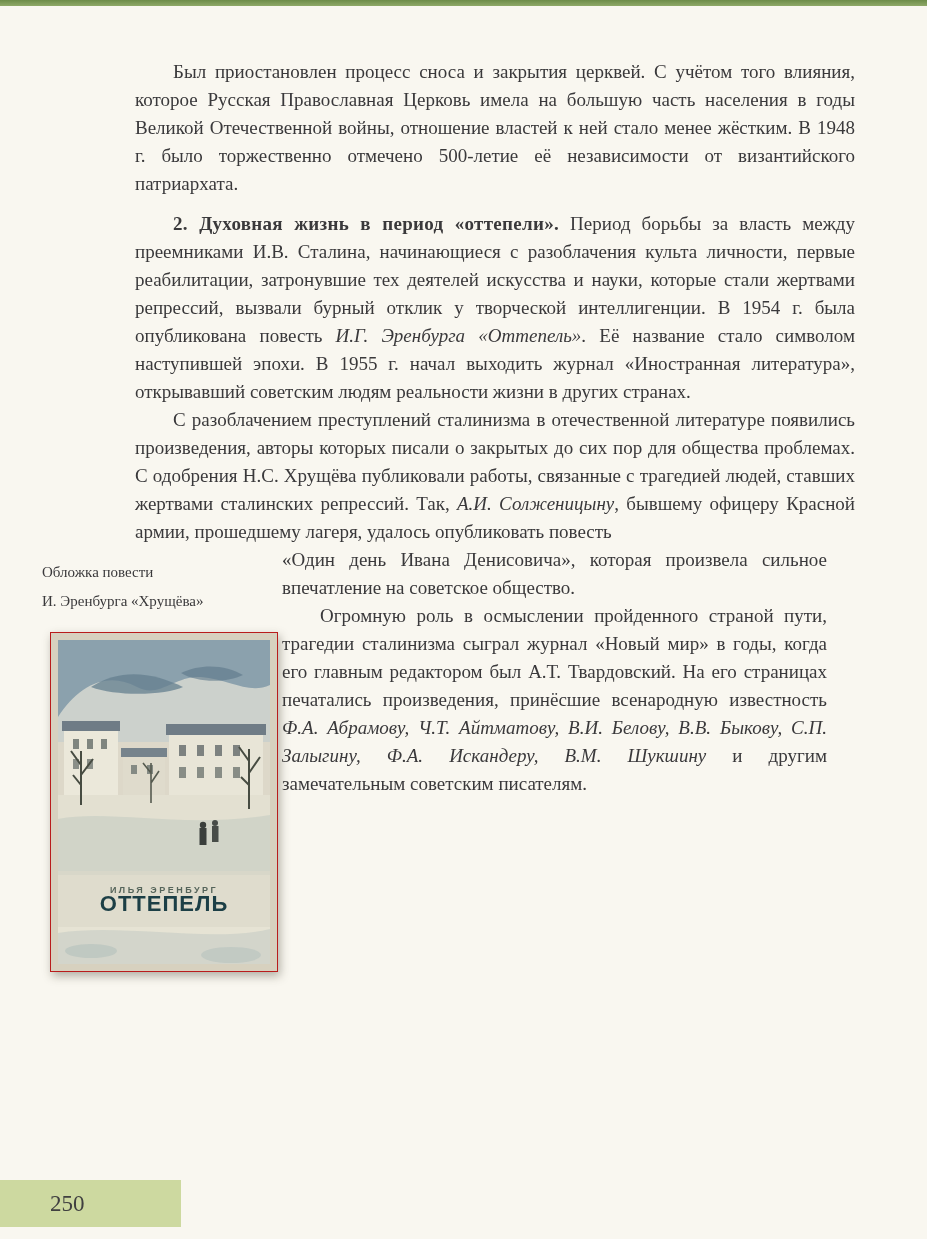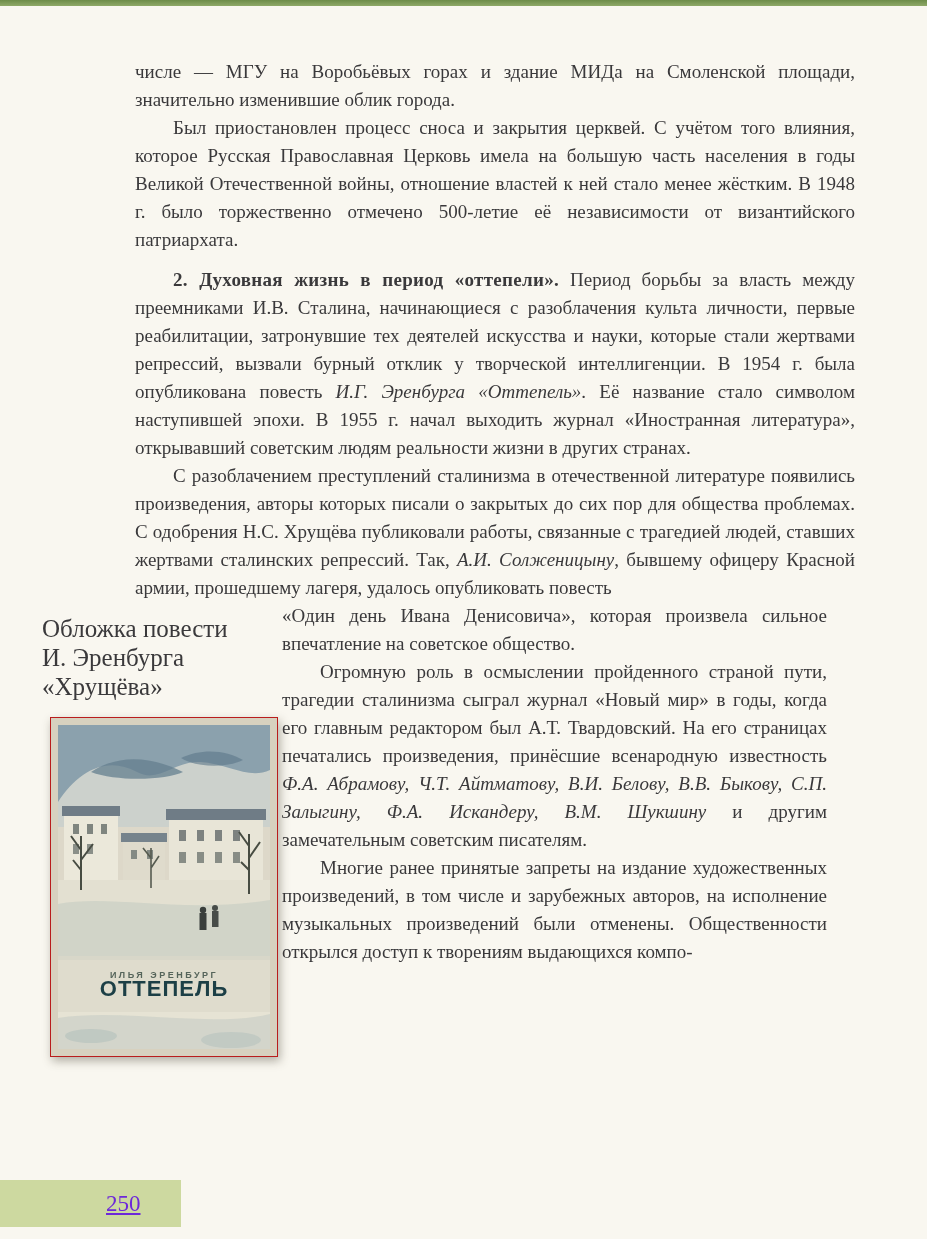--- a/index.html
+++ b/index.html
@@ -47,21 +47,21 @@
   .left-col {
     flex: 0 0 240px;
     width: 240px;
     padding-top: 12px;
   }
   .right-col {
     width: 545px;
     text-align: justify;
   }
   .caption {
-    font-size: 25px;
+    font-size: 15px;
     line-height: 29px;
     text-align: left;
   }
   .cover {
     position: relative;
     width: 226px;
     height: 338px;
     margin-top: 16px;
     margin-left: 8px;
     background: #fca5a5;
@@ -95,36 +95,34 @@
     position: absolute;
     left: 0;
     top: 1180px;
     width: 181px;
     height: 47px;
     background: #cdd9a0;
     display: flex;
     align-items: center;
   }
   .page-tab span {
-    padding-left: 106px;
+    padding-left: 50px;
     font-size: 23px;
-    color: #6d28d9;
-    text-decoration: underline;
+    color: #404040;
   }
 </style>
 </head>
 <body>
 
 <div class="page">
 
   <div class="top-edge"></div>
 
   <div class="text-area">
 
-    <p class="no-indent">числе — МГУ на Воробьёвых горах и здание МИДа на Смоленской площади, значительно изменившие облик города.</p>
 
     <p>Был приостановлен процесс сноса и закрытия церквей. С учётом того влияния, которое Русская Православная Церковь имела на большую часть населения в годы Великой Отечественной войны, отношение властей к ней стало менее жёстким. В 1948 г. было торжественно отмечено 500-летие её независимости от византийского патриархата.</p>
 
     <p class="section-start"><b>2. Духовная жизнь в период «оттепели».</b><span> Период борьбы за власть между преемниками И.В. Сталина, начинающиеся с разоблачения культа личности, первые реабилитации, затронувшие тех деятелей искусства и науки, которые стали жертвами репрессий, вызвали бурный отклик у творческой интеллигенции. В 1954 г. была опубликована повесть </span><i>И.Г. Эренбурга «Оттепель»</i><span>. Её название стало символом наступившей эпохи. В 1955 г. начал выходить журнал «Иностранная литература», открывавший советским людям реальности жизни в других странах.</span></p>
 
     <p><span>С разоблачением преступлений сталинизма в отечественной литературе появились произведения, авторы которых писали о закрытых до сих пор для общества проблемах. С одобрения Н.С. Хрущёва публиковали работы, связанные с трагедией людей, ставших жертвами сталинских репрессий. Так, </span><i>А.И. Солженицыну</i><span>, бывшему офицеру Красной армии, прошедшему лагеря, удалось опубликовать повесть</span></p>
 
     <div class="wrap-row">
 
       <div class="left-col">
@@ -189,21 +187,20 @@
           <div class="cover-author">ИЛЬЯ ЭРЕНБУРГ</div>
           <div class="cover-title">ОТТЕПЕЛЬ</div>
         </div>
       </div>
 
       <div class="right-col">
         <p class="no-indent">«Один день Ивана Денисовича», которая произвела сильное впечатление на советское общество.</p>
 
         <p><span>Огромную роль в осмыслении пройденного страной пути, трагедии сталинизма сыграл журнал «Новый мир» в годы, когда его главным редактором был А.Т. Твардовский. На его страницах печатались произведения, принёсшие всенародную известность </span><i>Ф.А. Абрамову, Ч.Т. Айтматову, В.И. Белову, В.В. Быкову, С.П. Залыгину, Ф.А. Искандеру, В.М. Шукшину</i><span> и другим замечательным советским писателям.</span></p>
 
-        <p>Многие ранее принятые запреты на издание художественных произведений, в том числе и зарубежных авторов, на исполнение музыкальных произведений были отменены. Общественности открылся доступ к творениям выдающихся компо-</p>
       </div>
 
     </div>
   </div>
 
   <div class="page-tab">
     <span>250</span>
   </div>
 
 </div>

